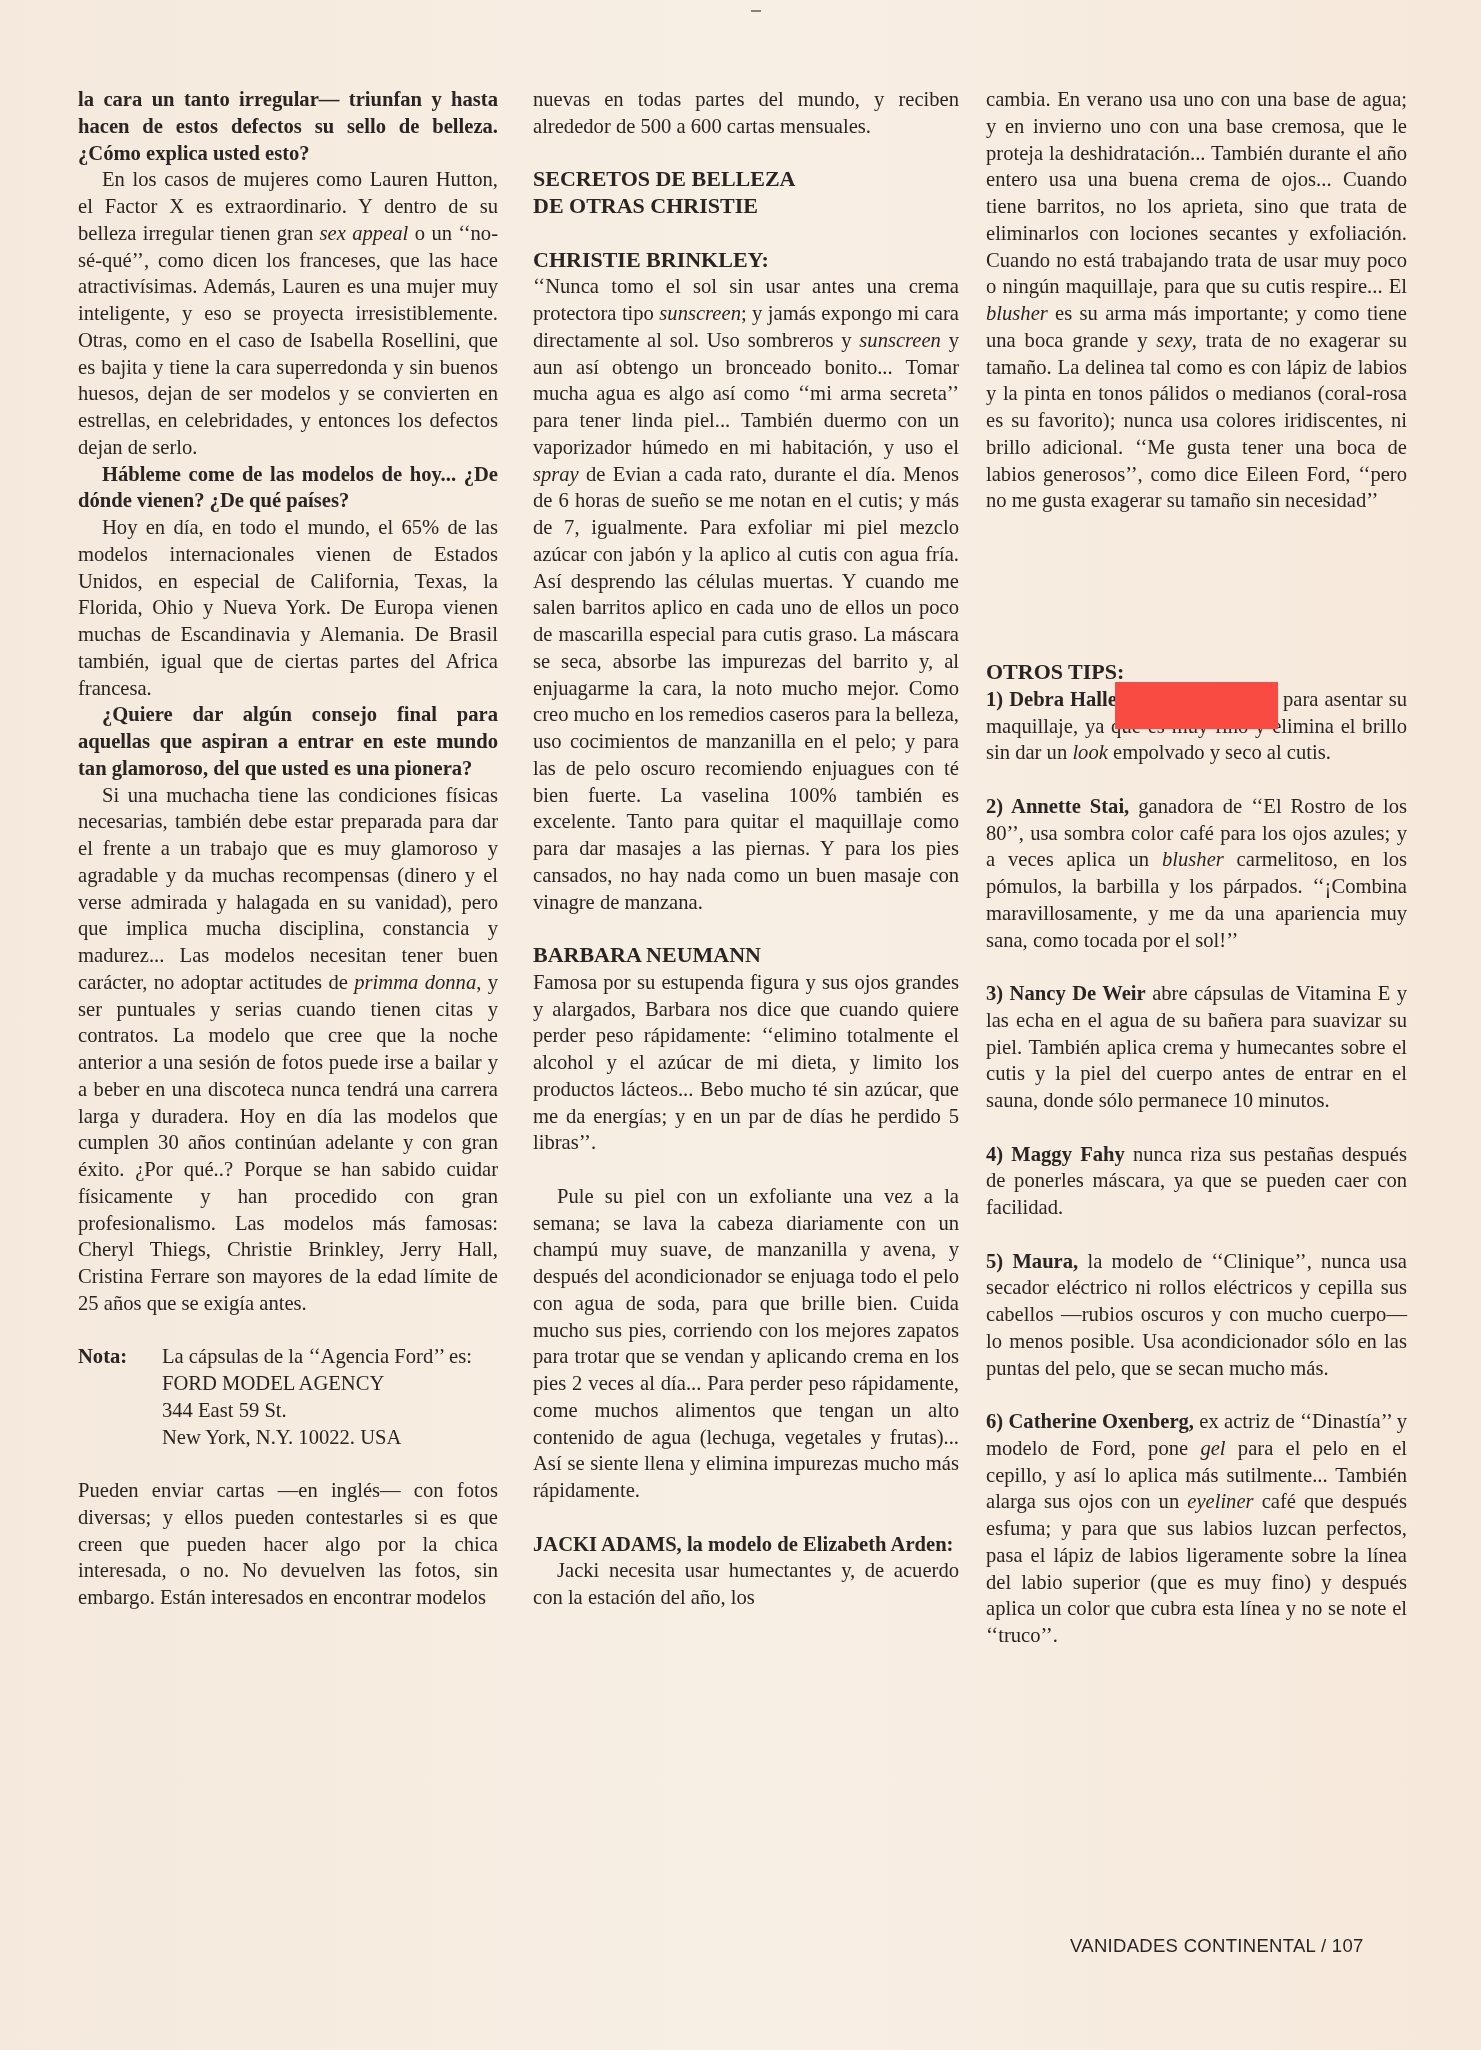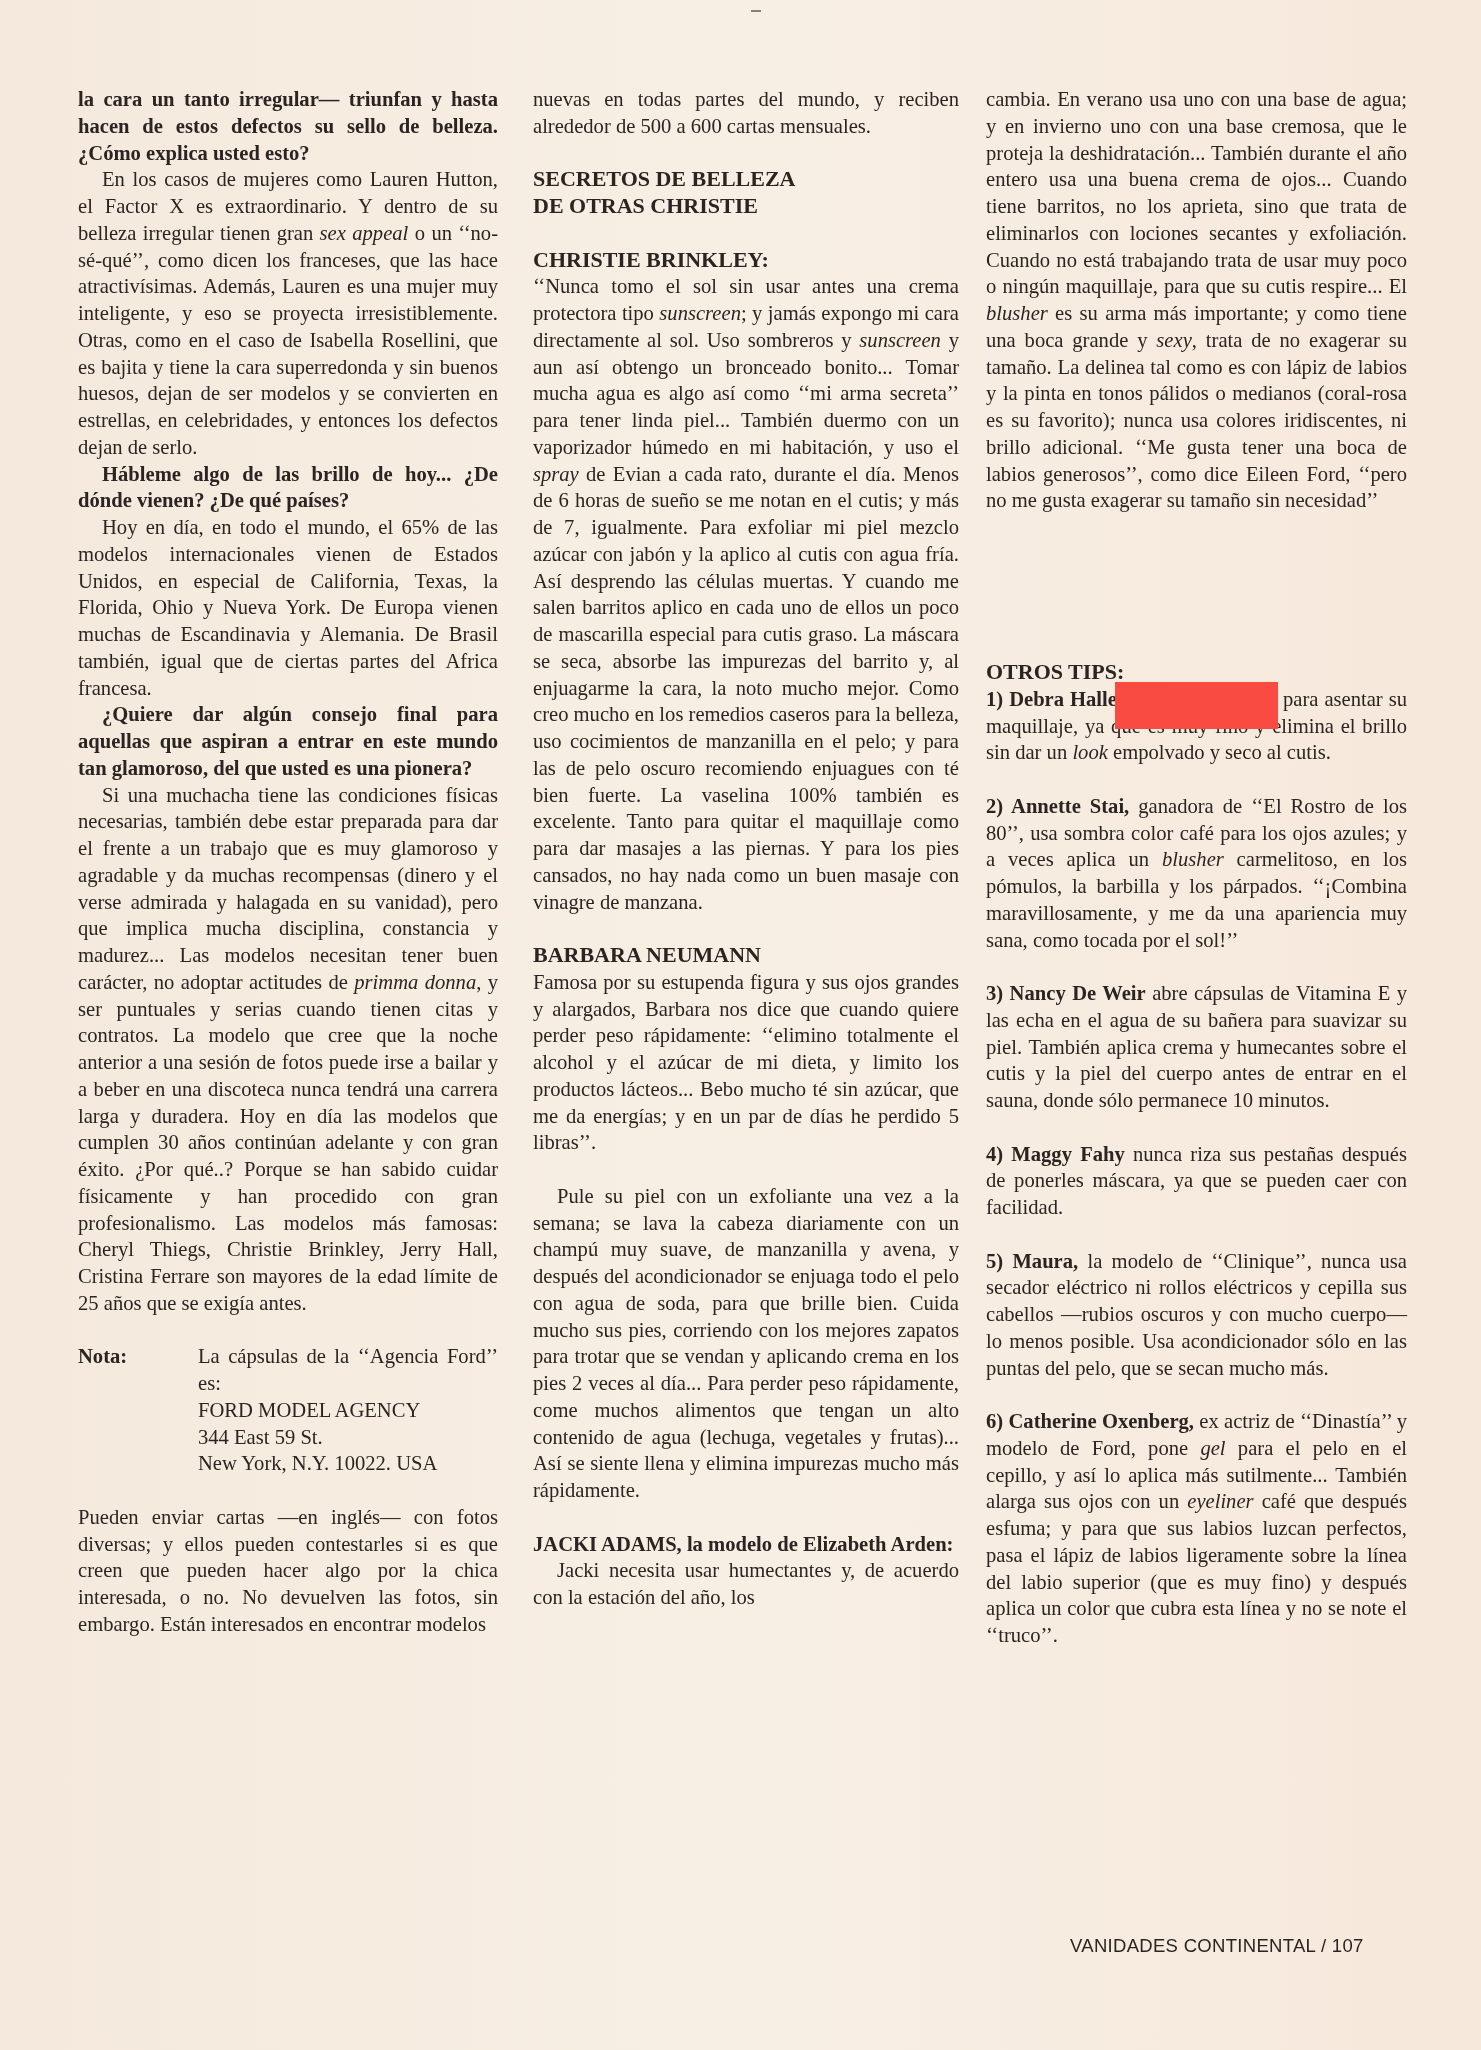--- a/index.html
+++ b/index.html
@@ -18,21 +18,21 @@
   }
   .c1 { left: 78px; width: 420px; }
   .c2 { left: 533px; width: 426px; }
   .c3 { left: 986px; width: 421px; }
   .col p { margin: 0; }
   .ind { text-indent: 24px; }
   .b { font-weight: bold; }
   .q { font-weight: bold; }
   .gap { height: 26.75px; }
   .h { font-weight: bold; font-size: 22px; text-align: left; line-height: 26.75px; }
-  .nota { display: flex; text-align: left; gap: 36px; }
+  .nota { display: flex; text-align: left; }
   .nota .lbl { font-weight: bold; width: 84px; flex: none; }
   .nota .addr { flex: 1; }
   .nota .addr span { display: block; }
   .nota .addr .j { text-align: justify; }
   .redbar { position: absolute; left: 1115px; top: 682px; width: 163px; height: 47px; background: #fa4b43; }
   .footer {
     position: absolute; left: 1070px; top: 1935px;
     font-family: "Liberation Sans", "DejaVu Sans", sans-serif;
     font-size: 18.5px; letter-spacing: 0.3px; color: #2a2422;
   }
@@ -41,21 +41,21 @@
 </style>
 </head>
 <body>
 
 <div class="page">
   <div class="tick"></div>
 
   <div class="col c1">
     <p class="q">la cara un tanto irregular— triunfan y hasta hacen de estos defectos su sello de belleza. ¿Cómo explica usted esto?</p>
     <p class="ind"><span>En los casos de mujeres como Lauren Hutton, el Factor X es extraordinario. Y dentro de su belleza irregular tienen gran </span><i>sex appeal</i><span> o un ‘‘no-sé-qué’’, como dicen los franceses, que las hace atractivísimas. Además, Lauren es una mujer muy inteligente, y eso se proyecta irresistiblemente. Otras, como en el caso de Isabella Rosellini, que es bajita y tiene la cara superredonda y sin buenos huesos, dejan de ser modelos y se convierten en estrellas, en celebridades, y entonces los defectos dejan de serlo.</span></p>
-    <p class="q ind">Hábleme algo de las brillo de hoy... ¿De dónde vienen? ¿De qué países?</p>
+    <p class="q ind">Hábleme come de las modelos de hoy... ¿De dónde vienen? ¿De qué países?</p>
     <p class="ind">Hoy en día, en todo el mundo, el 65% de las modelos internacionales vienen de Estados Unidos, en especial de California, Texas, la Florida, Ohio y Nueva York. De Europa vienen muchas de Escandinavia y Alemania. De Brasil también, igual que de ciertas partes del Africa francesa.</p>
     <p class="q ind">¿Quiere dar algún consejo final para aquellas que aspiran a entrar en este mundo tan glamoroso, del que usted es una pionera?</p>
     <p class="ind"><span>Si una muchacha tiene las condiciones físicas necesarias, también debe estar preparada para dar el frente a un trabajo que es muy glamoroso y agradable y da muchas recompensas (dinero y el verse admirada y halagada en su vanidad), pero que implica mucha disciplina, constancia y madurez... Las modelos necesitan tener buen carácter, no adoptar actitudes de </span><i>primma donna</i><span>, y ser puntuales y serias cuando tienen citas y contratos. La modelo que cree que la noche anterior a una sesión de fotos puede irse a bailar y a beber en una discoteca nunca tendrá una carrera larga y duradera. Hoy en día las modelos que cumplen 30 años continúan adelante y con gran éxito. ¿Por qué..? Porque se han sabido cuidar físicamente y han procedido con gran profesionalismo. Las modelos más famosas: Cheryl Thiegs, Christie Brinkley, Jerry Hall, Cristina Ferrare son mayores de la edad límite de 25 años que se exigía antes.</span></p>
     <div class="gap"></div>
     <div class="nota">
       <span class="lbl">Nota:</span>
       <div class="addr">
         <span class="j">La cápsulas de la ‘‘Agencia Ford’’ es:</span>
         <span>FORD MODEL AGENCY</span>
         <span>344 East 59 St.</span>

